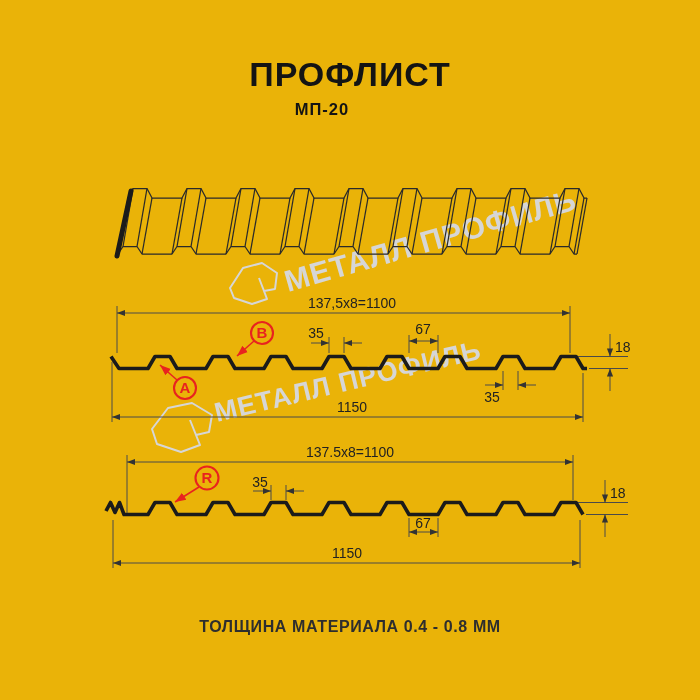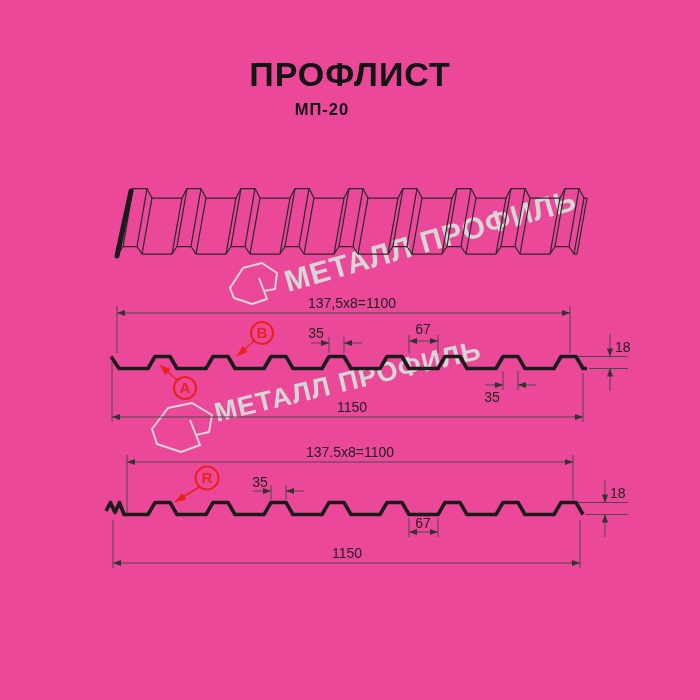--- a/index.html
+++ b/index.html
@@ -1,16 +1,16 @@
 <!DOCTYPE html>
 <html><head>
 <meta charset="utf-8">
 <style>
   html,body{margin:0;padding:0;background:#ffffff;}
-  .stage{position:relative;width:700px;height:700px;background:#ec4899;overflow:hidden;
+  .stage{position:relative;width:700px;height:700px;background:#eab308;overflow:hidden;
          font-family:"Liberation Sans",sans-serif;}
   .title{position:absolute;left:0;top:56px;width:700px;text-align:center;
          font-size:34px;font-weight:800;letter-spacing:1px;color:#141414;line-height:36px;}
   .subtitle{position:absolute;left:0;top:100px;width:644px;text-align:center;
          font-size:16.5px;font-weight:700;letter-spacing:1px;color:#141414;line-height:18px;}
   .footnote{position:absolute;left:0;top:617px;width:700px;text-align:center;
          font-size:16px;font-weight:600;letter-spacing:.6px;color:#2e2e2e;line-height:20px;}
   svg{position:absolute;left:0;top:0;}
   .p{fill:none;stroke:#1b1b1b;stroke-width:3.6;stroke-linejoin:round;stroke-linecap:butt;}
   .t3{fill:none;stroke:#2a2a2a;stroke-width:1.25;stroke-linejoin:round;}
@@ -178,13 +178,14 @@
       <text class="dt" x="347" y="558">1150</text>
 
       <g>
         <line class="lbla" x1="199" y1="487" x2="175" y2="502" marker-end="url(#mr)"></line>
         <circle class="lblc" cx="207" cy="478" r="11.5"></circle>
         <text class="lblt" x="207" y="483">R</text>
       </g>
     </g>
   </svg>
 
+  <div class="footnote">ТОЛЩИНА МАТЕРИАЛА 0.4 - 0.8 ММ</div>
 </div>
 
 </body></html>

